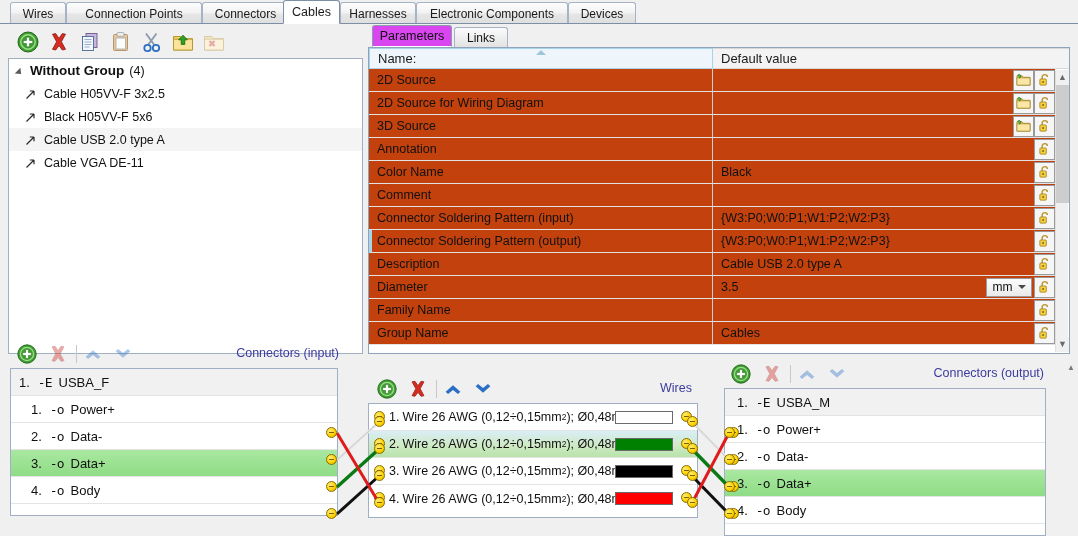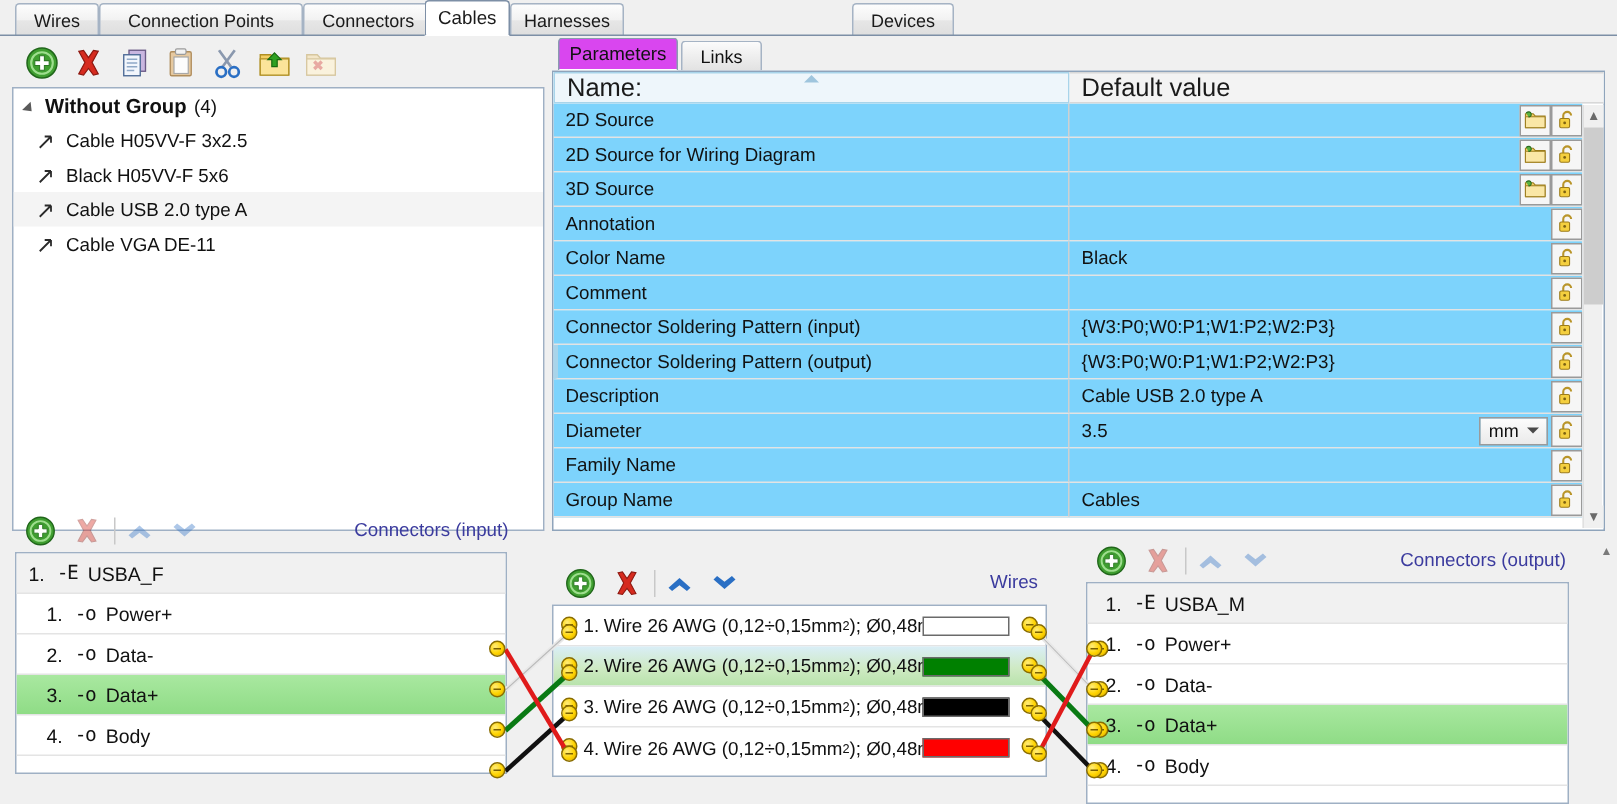--- a/index.html
+++ b/index.html
@@ -88,32 +88,32 @@
   .paramwrap {
     position: absolute; left: 368px; top: 47px; width: 702px; height: 307px;
     background: #ffffff; border: 1px solid #8fa4bb;
   }
   .colhead {
     position: absolute; left: 0; top: 0; height: 21px; width: 100%;
     display: flex; background: #eef6fb;
   }
   .ch {
     height: 21px; display: flex; align-items: center; padding-left: 8px;
-    font-size: 17px; color: #1a1a1a; position: relative; cursor: default;
+    font-size: 13px; color: #1a1a1a; position: relative; cursor: default;
   }
   .ch.namecol { width: 344px; border: 1px solid #a8d4ea; background: #eef6fb; }
   .ch.valcol  { flex: 1; border-top: 1px solid #d8d8d8; border-bottom: 1px solid #d8d8d8; background: #f3f3f3; }
   .sortmark {
     position: absolute; left: 50%; top: 1px; margin-left: -5px;
     width: 0; height: 0;
     border-left: 5px solid transparent; border-right: 5px solid transparent;
     border-bottom: 5px solid #9fc5dd;
   }
   .rows { position: absolute; left: 0; top: 21px; right: 14px; bottom: 0; overflow: hidden; }
-  .prow { height: 23px; display: flex; position: relative; background: #7dd3fc; }
+  .prow { height: 23px; display: flex; position: relative; background: #c2410c; }
   .prow .nm {
     width: 344px; height: 23px; display: flex; align-items: center; padding-left: 8px;
     border-right: 1px solid #d0d0d0; border-bottom: 1px solid #e3e3e3;
     font-size: 12.5px; white-space: nowrap; cursor: default;
   }
   .prow.selrow .nm { border-left: 3px solid #a8d4ea; padding-left: 5px; }
   .prow.selrow { box-shadow: inset 0 -1px 0 #cfe6f2; }
   .prow .vl {
     flex: 1; height: 23px; display: flex; align-items: center; padding-left: 8px;
     border-bottom: 1px solid #e3e3e3; font-size: 12.5px; white-space: nowrap; cursor: default;
@@ -192,20 +192,23 @@
         <span>Connection Points</span>
       </div>
     <div class="tab" style="left:202px; width:87px;">
         <span>Connectors</span>
       </div>
     <div class="tab active" style="left:283px; width:57px;">
         <span>Cables</span>
       </div>
     <div class="tab" style="left:340px; width:76px;">
         <span>Harnesses</span>
+      </div>
+    <div class="tab" style="left:416px; width:152px;">
+        <span>Electronic Components</span>
       </div>
     <div class="tab" style="left:568px; width:68px;">
         <span>Devices</span>
       </div>
   </div>
 
   <div class="lefttoolbar">
     <div class="tbicon" style="left:16px;">
       <svg width="24" height="24" viewBox="0 0 24 24">
         <circle cx="12" cy="12" r="10" fill="#3f9e30" stroke="#20661a" stroke-width="1"></circle>

